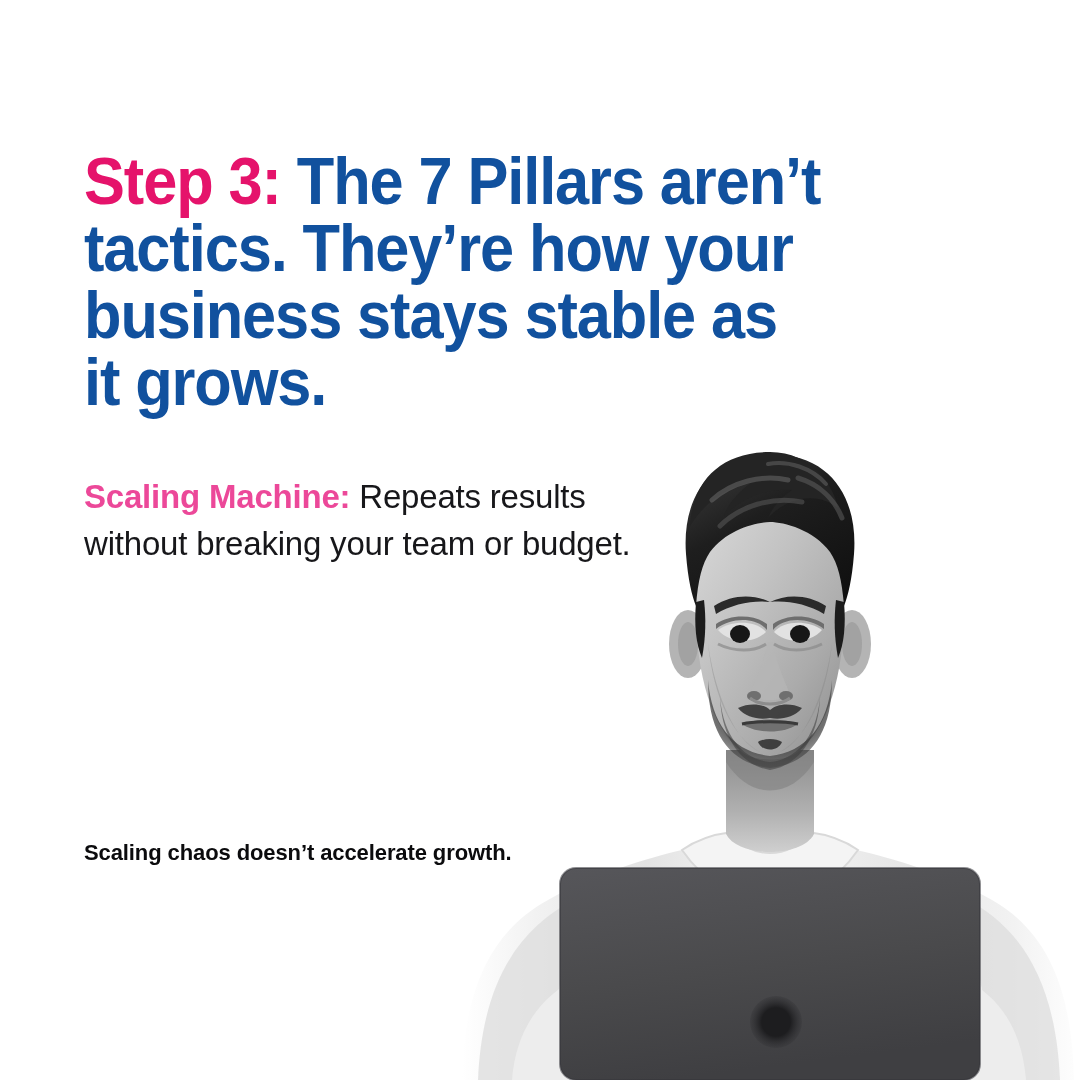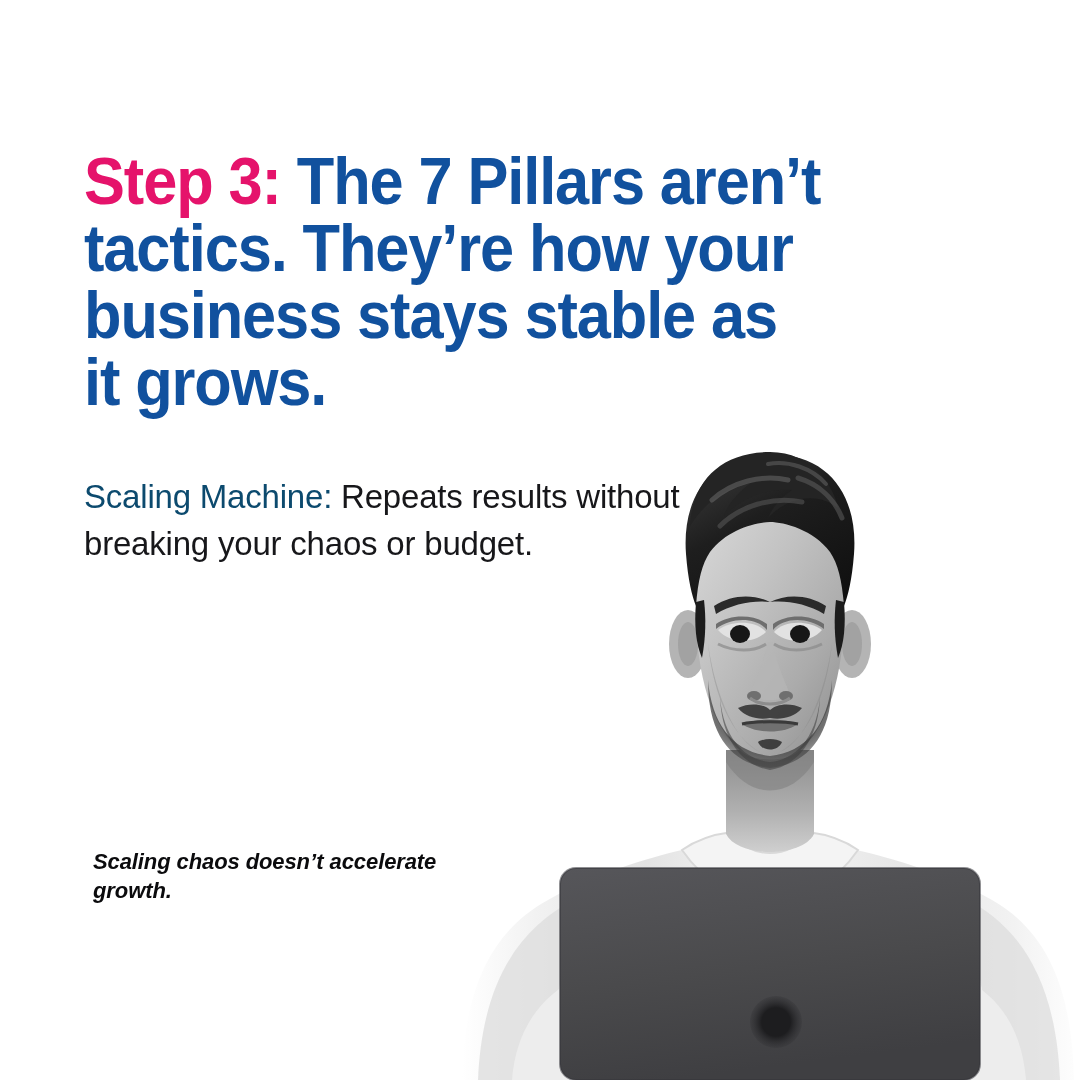--- a/index.html
+++ b/index.html
@@ -50,37 +50,37 @@
     left: 84px;
     top: 440px;
     width: 600px;
     font-size: 33px;
     font-weight: 400;
     line-height: 47px;
     letter-spacing: -0.2px;
     color: #17171a;
   }
   #body-copy .lead {
-    font-weight: 400;
-    color: #0c4a6e;
+    font-weight: 700;
+    color: #ec4899;
   }
 
   
   #footer {
     position: absolute;
     left: 84px;
     top: 838px;
     width: 430px;
     font-size: 22px;
     font-weight: 700;
     line-height: 29px;
     letter-spacing: -0.1px;
     color: #0b0b0d;
   }
-  #footer p { margin: 9px; font-style: italic; }
+  #footer p { margin: 0; }
 </style>
 </head>
 <body>
 
 <div id="canvas">
 
   <div id="photo">
     <svg viewBox="0 0 660 650" preserveAspectRatio="xMidYMax meet" aria-hidden="true">
       <defs>
         <linearGradient id="shirtGrad" x1="0" y1="0" x2="1" y2="0">
@@ -276,20 +276,20 @@
       <rect x="0" y="0" width="60" height="650" fill="url(#fadeLeft)"></rect>
     </svg>
   </div>
 
   <h1 id="headline">
     <span class="accent">Step 3:</span>
     <span>The 7 Pillars aren’t tactics. They’re how your business stays stable as it grows.</span>
   </h1>
 
   <p id="body-copy">
-    <span class="lead">Scaling Machine:</span><span> Repeats results without breaking your chaos or budget.</span>
+    <span class="lead">Scaling Machine:</span><span> Repeats results without breaking your team or budget.</span>
   </p>
 
   <div id="footer">
     <p>Scaling chaos doesn’t accelerate growth.</p>
   </div>
 
 </div>
 
 </body></html>

